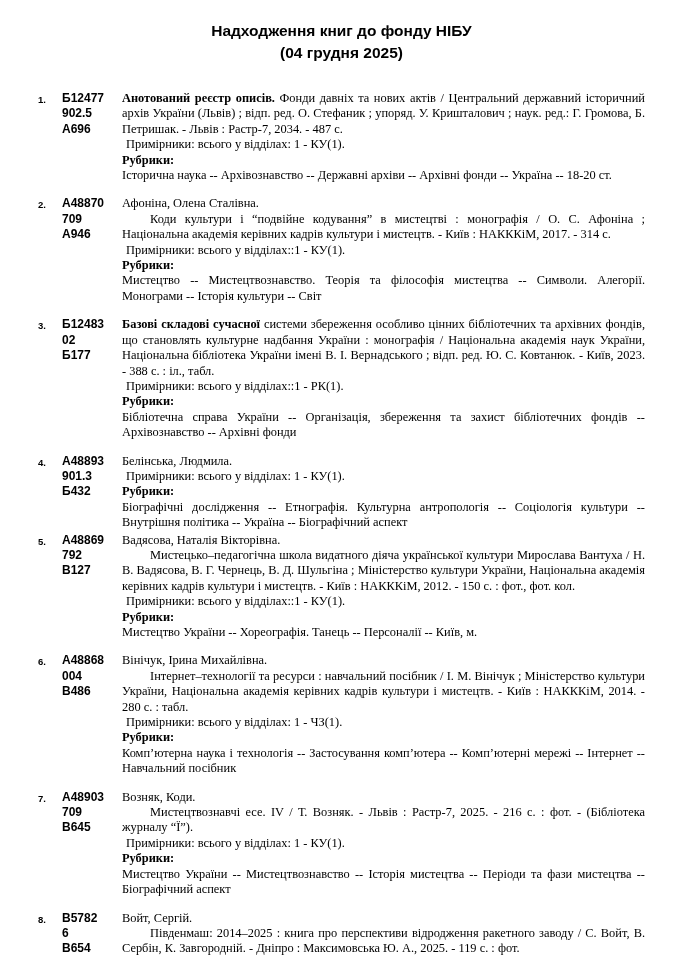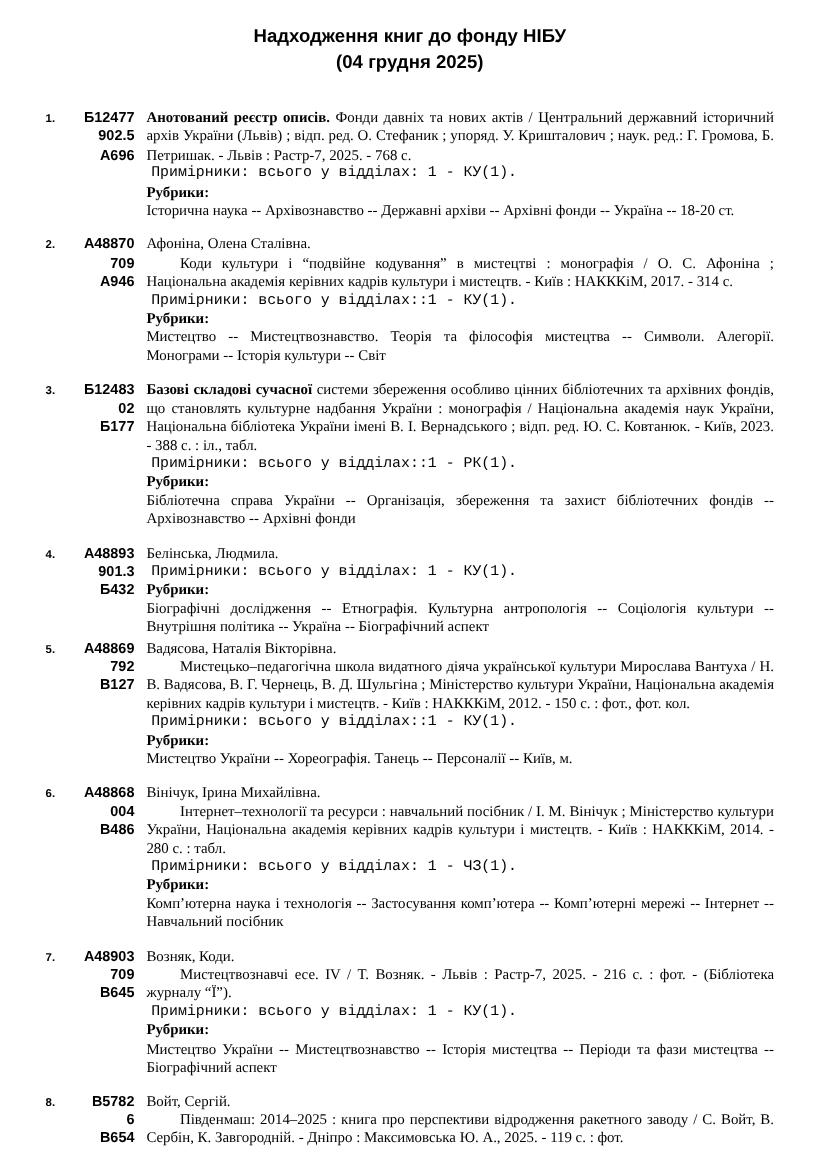--- a/index.html
+++ b/index.html
@@ -30,30 +30,30 @@
     font-weight: bold;
     font-size: 9.5px;
     line-height: 15px;
     padding-top: 1px;
   }
   .call {
     font-family: "Liberation Sans", sans-serif;
     font-weight: bold;
     font-size: 12px;
     line-height: 15.4px;
-    text-align: right;
+    text-align: left;
     padding-right: 10px;
     white-space: nowrap;
   }
   .content { font-size: 12.4px; line-height: 15.4px; }
   .content p { margin: 0; }
   .heading { font-weight: normal; }
   .justify { text-align: justify; }
   .indent { text-indent: 28px; }
-  .copies { padding-left: 4px; font-family: Liberation Mono, monospace; }
+  .copies { padding-left: 4px; }
   .rubrics-label { font-weight: bold; }
 </style>
 </head>
 <body>
 
 <div class="page">
 
   <div class="doc-title">
     <div>Надходження книг до фонду НІБУ</div>
     <div>(04 грудня 2025)</div>
@@ -62,21 +62,21 @@
   <div class="entries">
 
     <div class="entry">
       <div class="num">1.</div>
       <div class="call">
         <div>Б12477</div>
         <div>902.5</div>
         <div>А696</div>
       </div>
       <div class="content">
-        <p class="body justify"><b>Анотований реєстр описів.</b><span> Фонди давніх та нових актів / Центральний державний історичний архів України (Львів) ; відп. ред. О. Стефаник ; упоряд. У. Кришталович ; наук. ред.: Г. Громова, Б. Петришак. - Львів : Растр-7, 2025. - 768 с.</span></p>
+        <p class="body justify"><b>Анотований реєстр описів.</b><span> Фонди давніх та нових актів / Центральний державний історичний архів України (Львів) ; відп. ред. О. Стефаник ; упоряд. У. Кришталович ; наук. ред.: Г. Громова, Б. Петришак. - Львів : Растр-7, 2034. - 487 с.</span></p>
         <p class="copies">Примірники: всього у відділах: 1 - КУ(1).</p>
         <p class="rubrics-label">Рубрики:</p>
         <p class="rubrics justify">Історична наука -- Архівознавство -- Державні архіви -- Архівні фонди -- Україна -- 18-20 ст.</p>
       </div>
     </div>
 
     <div class="entry">
       <div class="num">2.</div>
       <div class="call">
         <div>А48870</div>

